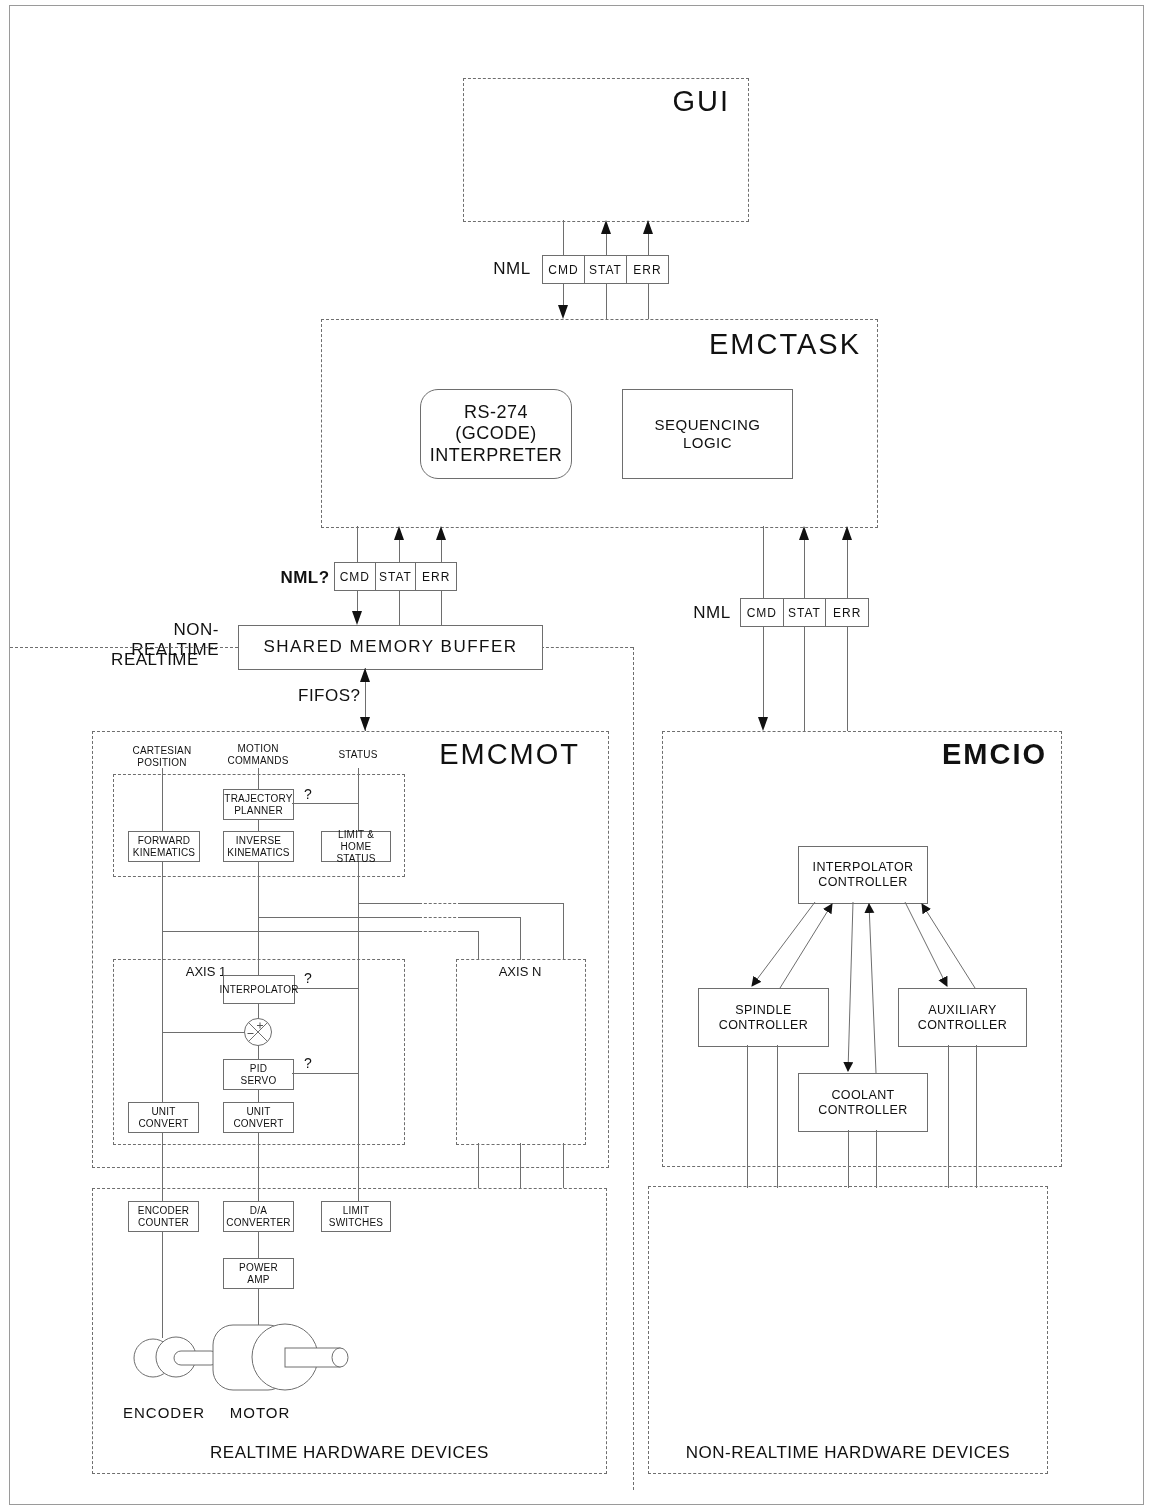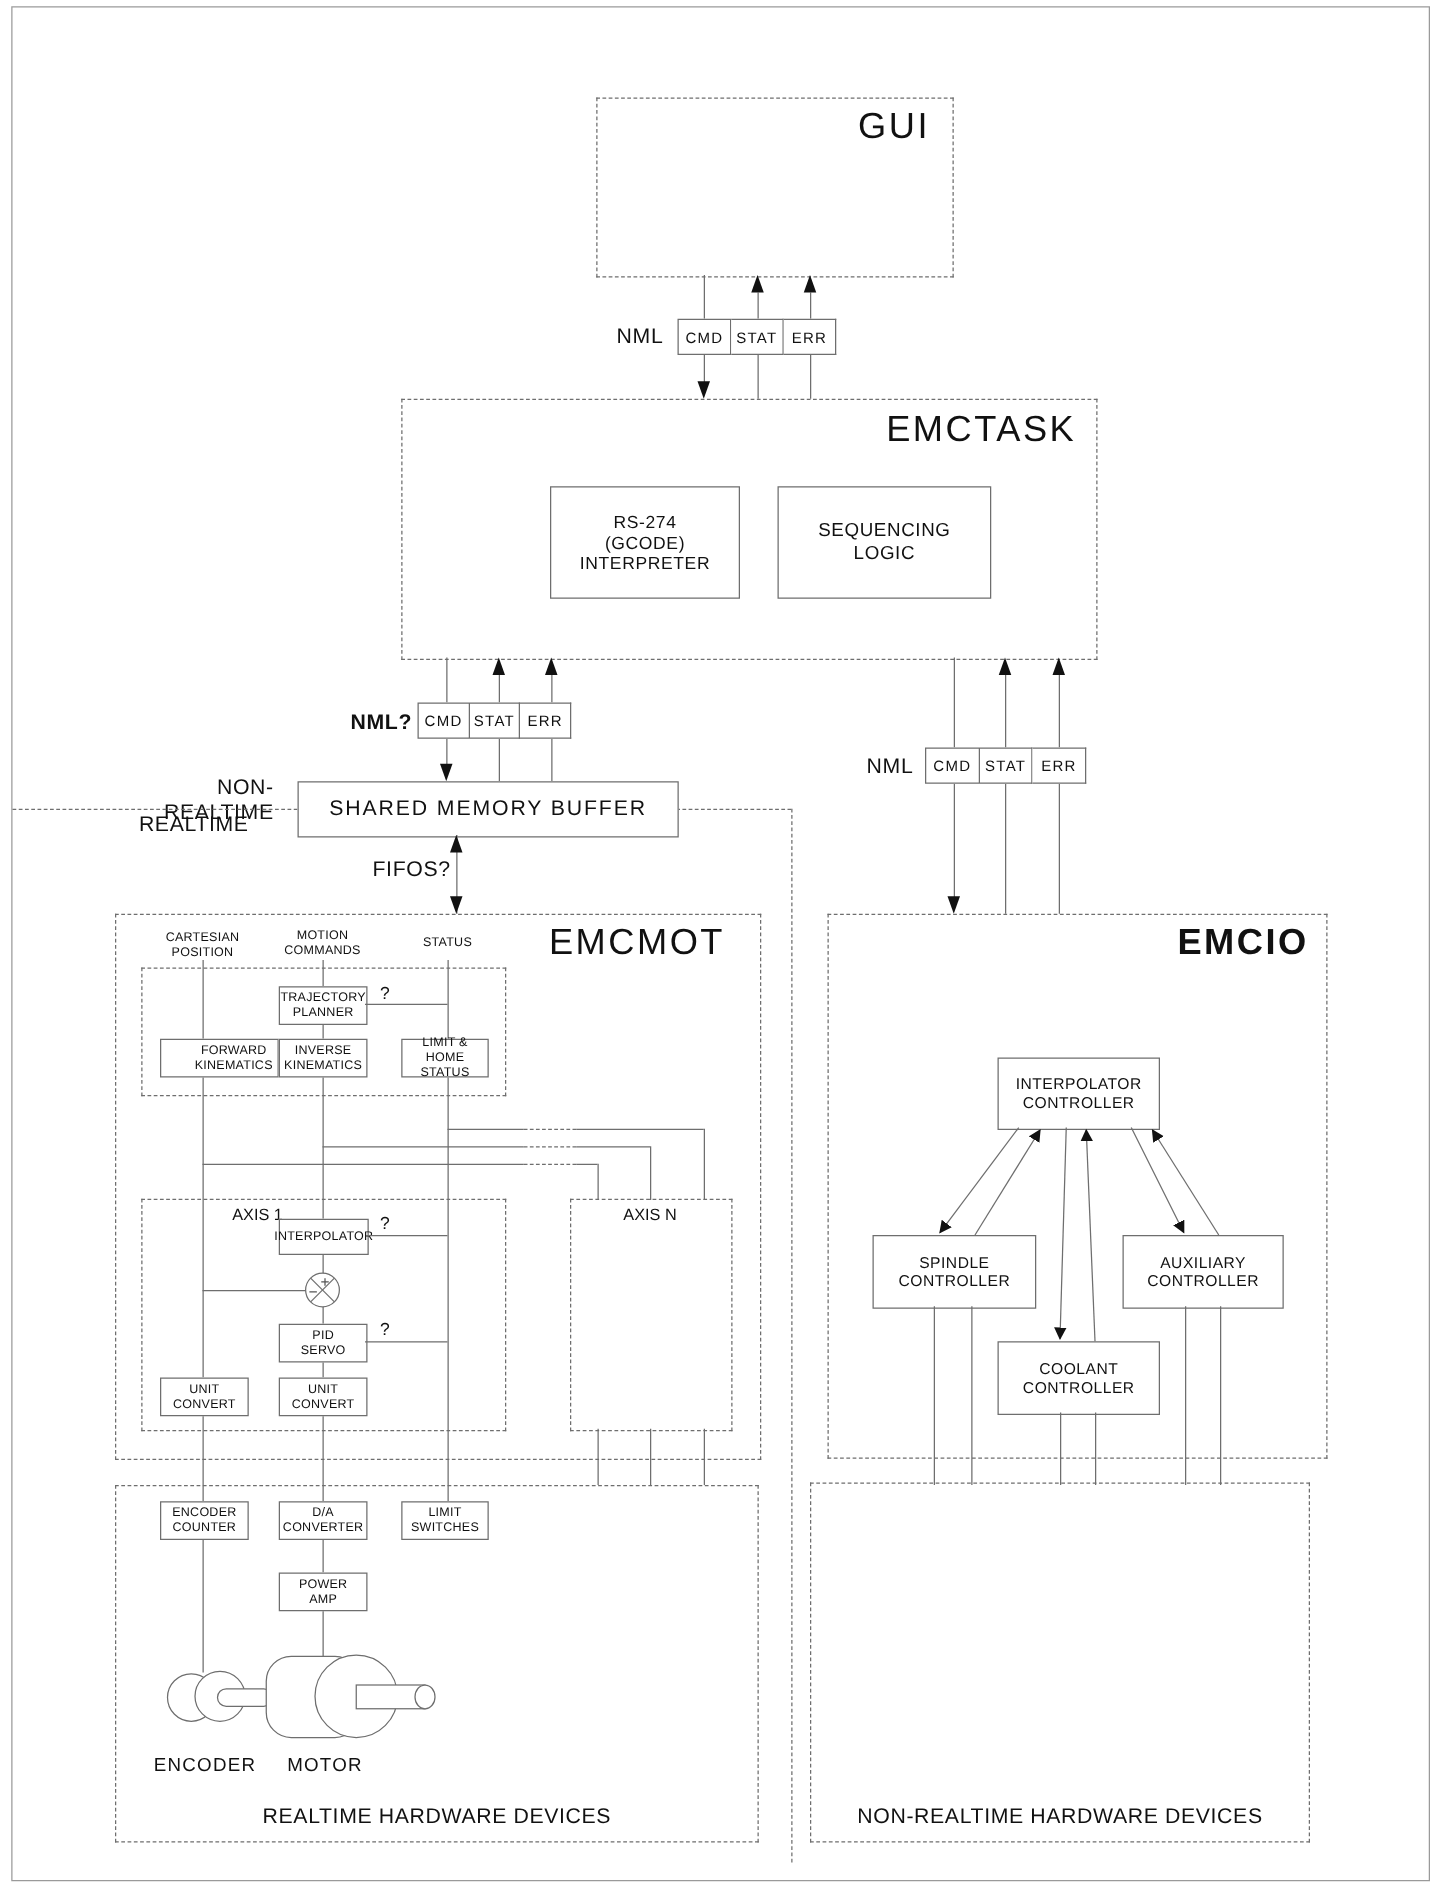--- a/index.html
+++ b/index.html
@@ -29,21 +29,21 @@
   .small{font-size:10px;letter-spacing:0.2px;}
   .mid{font-size:12.5px;letter-spacing:0.4px;}
   .big-lbl{font-size:17px;letter-spacing:0.5px;}
   .q{font-size:14px;}
 </style>
 </head>
 <body>
 
 <div class="page-border" style="left:9px;top:5px;width:1133px;height:1498px;"></div>
 
-<div class="dbox" style="left:477px;top:78px;width:284px;height:142px;text-decoration:underline;">
+<div class="dbox" style="left:463px;top:78px;width:284px;height:142px;text-decoration:underline;">
   <div class="lbl title" style="right:18px;top:6px;">GUI</div>
 </div>
 
 <div class="vline" style="left:563px;top:220px;height:35px;"></div>
 <div class="vline" style="left:563px;top:284px;height:23px;"></div>
 <div class="ar-d" style="left:558px;top:305px;"></div>
 <div class="vline" style="left:606px;top:234px;height:21px;"></div>
 <div class="ar-u" style="left:601px;top:220px;"></div>
 <div class="vline" style="left:606px;top:284px;height:35px;"></div>
 <div class="vline" style="left:648px;top:234px;height:21px;"></div>
@@ -53,21 +53,21 @@
 <div class="lbl big-lbl" style="left:490px;top:259px;width:44px;">NML</div>
 <div class="nmlrow" style="left:542px;top:255px;width:127px;height:29px;">
   <div class="cell">CMD</div>
   <div class="cell">STAT</div>
   <div class="cell">ERR</div>
 </div>
 
 <div class="dbox" style="left:321px;top:319px;width:555px;height:207px;">
   <div class="lbl title" style="right:16px;top:8px;">EMCTASK</div>
 </div>
-<div class="sbox" style="left:440px;top:389px;width:150px;height:88px;font-size:14px;letter-spacing:0.5px;">RS-274
+<div class="sbox" style="left:420px;top:389px;width:150px;height:88px;font-size:18px;letter-spacing:0.5px;border-radius:18px;">RS-274
 (GCODE)
 INTERPRETER</div>
 <div class="sbox" style="left:622px;top:389px;width:169px;height:88px;font-size:15px;letter-spacing:0.5px;">SEQUENCING
 LOGIC</div>
 
 <div class="vline" style="left:357px;top:526px;height:36px;"></div>
 <div class="vline" style="left:357px;top:591px;height:21px;"></div>
 <div class="ar-d" style="left:352px;top:611px;"></div>
 <div class="vline" style="left:399px;top:540px;height:22px;"></div>
 <div class="ar-u" style="left:394px;top:526px;"></div>
@@ -141,21 +141,21 @@
 <div class="vline" style="left:358px;top:768px;height:63px;"></div>
 <div class="vline" style="left:358px;top:860px;height:341px;"></div>
 
 <div class="dbox" style="left:113px;top:774px;width:290px;height:101px;"></div>
 
 <div class="sbox small" style="left:223px;top:789px;width:69px;height:29px;">TRAJECTORY
 PLANNER</div>
 <div class="hline" style="left:292px;top:803px;width:66px;"></div>
 <div class="lbl q" style="left:300px;top:786px;width:16px;">?</div>
 
-<div class="sbox small" style="left:128px;top:831px;width:70px;height:29px;padding-left:23px;">FORWARD
+<div class="sbox small" style="left:128px;top:831px;width:70px;height:29px;">FORWARD
 KINEMATICS</div>
 <div class="sbox small" style="left:223px;top:831px;width:69px;height:29px;">INVERSE
 KINEMATICS</div>
 <div class="sbox small" style="left:321px;top:831px;width:68px;height:29px;">LIMIT &amp; HOME
 STATUS</div>
 
 <div class="hline" style="left:358px;top:903px;width:61px;"></div>
 <div class="hdash" style="left:419px;top:903px;width:42px;"></div>
 <div class="hline" style="left:461px;top:903px;width:102px;"></div>
 <div class="vline" style="left:563px;top:903px;height:57px;"></div>

